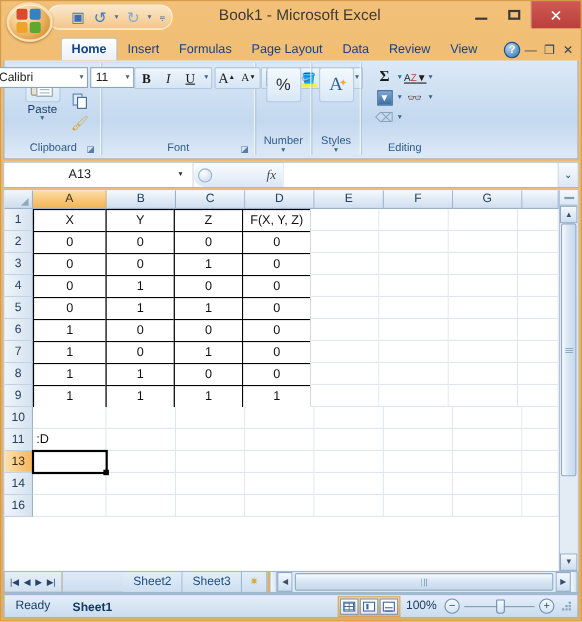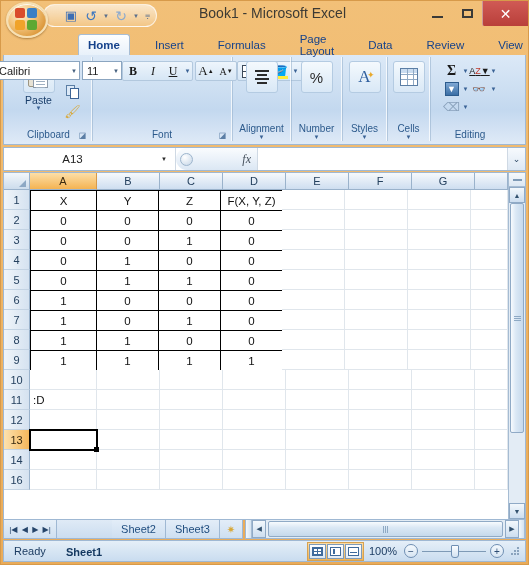--- a/index.html
+++ b/index.html
@@ -68,21 +68,21 @@
     width: 46px; background: linear-gradient(180deg,#d05a55,#b93f3a);
     color: #fff; font-size: 14px;
     border-left: 1px solid #c99; border-bottom-left-radius: 2px;
   }
   .min-glyph { display:block; width: 11px; height: 2px; background: #3a3a38; margin-top: 7px; }
   .max-glyph { display:block; width: 11px; height: 9px; border: 2px solid #3a3a38; }
 
   
   .tabstrip {
     height: 23px; position: relative; flex: none;
-    padding-left: 77px; display: flex; align-items: flex-end; gap: 16px;
+    padding-left: 54px; display: flex; align-items: flex-end;
   }
   .tab {
     height: 21px; padding: 0 9px; display: flex; align-items: center;
     font-size: 11.5px; color: #15428b;
     border-radius: 3px 3px 0 0;
   }
   .tab.active {
     background: linear-gradient(180deg,#fdfefe,#e8f1fa);
     border: 1px solid #a7bdd4; border-bottom: none;
     color: #15428b; font-weight: bold;
@@ -585,38 +585,20 @@
             <div class="tiny-car">▼</div>
           </div>
         </div>
       </div>
       <div class="rgroup-label">
         <span>Font</span>
         <span class="dlg-launch">◪</span>
       </div>
     </div>
 
-    <div class="rgroup" style="width:58px">
-      <div class="rgroup-body">
-        <div class="bigbtn">
-          <div class="ic">
-            <span class="ic-align">
-                <i style="width:14px"></i>
-                <i style="width:10px"></i>
-                <i style="width:14px"></i>
-                <i style="width:10px"></i>
-              </span>
-          </div>
-        </div>
-      </div>
-      <div class="rgroup-label">
-        <span>Alignment</span>
-        <div class="car" style="font-size:6px;color:#3b6396">▼</div>
-      </div>
-    </div>
 
     <div class="rgroup" style="width:50px">
       <div class="rgroup-body">
         <div class="bigbtn">
           <div class="ic">
             <span class="ic-pct">%</span>
           </div>
         </div>
       </div>
       <div class="rgroup-label">
@@ -632,39 +614,20 @@
             <span class="ic-styles">A<span class="spark">✦</span></span>
           </div>
         </div>
       </div>
       <div class="rgroup-label">
         <span>Styles</span>
         <div class="car" style="font-size:6px;color:#3b6396">▼</div>
       </div>
     </div>
 
-    <div class="rgroup" style="width:42px">
-      <div class="rgroup-body">
-        <div class="bigbtn">
-          <div class="ic">
-            <span class="ic-cells">
-                <i class="cap"></i>
-                <i class="h1"></i>
-                <i class="h2"></i>
-                <i class="v1"></i>
-                <i class="v2"></i>
-              </span>
-          </div>
-        </div>
-      </div>
-      <div class="rgroup-label">
-        <span>Cells</span>
-        <div class="car" style="font-size:6px;color:#3b6396">▼</div>
-      </div>
-    </div>
 
     <div class="rgroup" style="width:78px;border-right:none;box-shadow:none">
       <div class="rgroup-body" style="flex-direction:column;padding-top:3px">
         <div class="editrow">
           <div class="ebtn">
               <span class="ic-sigma">Σ</span>
             </div>
           <div class="tiny-car">▼</div>
           <div class="ebtn">
             <span class="ic-sort">A<span class="z">Z</span>▼</span>
@@ -837,31 +800,20 @@
               <div class="cell leftal" style="width: 67px;">:D</div>
               <div class="cell" style="width: 63px;"></div>
               <div class="cell" style="width: 63px;"></div>
               <div class="cell" style="width: 63px;"></div>
               <div class="cell" style="width: 63px;"></div>
               <div class="cell" style="width: 63px;"></div>
               <div class="cell" style="width: 63px;"></div>
               <div class="cell filler"></div>
             </div>
             <div class="row">
-              <div class="rh">12</div>
-              <div class="cell" style="width: 67px;"></div>
-              <div class="cell" style="width: 63px;"></div>
-              <div class="cell" style="width: 63px;"></div>
-              <div class="cell" style="width: 63px;"></div>
-              <div class="cell" style="width: 63px;"></div>
-              <div class="cell" style="width: 63px;"></div>
-              <div class="cell" style="width: 63px;"></div>
-              <div class="cell filler"></div>
-            </div>
-            <div class="row">
               <div class="rh sel">13</div>
               <div class="cell active" style="width: 67px;"></div>
               <div class="cell" style="width: 63px;"></div>
               <div class="cell" style="width: 63px;"></div>
               <div class="cell" style="width: 63px;"></div>
               <div class="cell" style="width: 63px;"></div>
               <div class="cell" style="width: 63px;"></div>
               <div class="cell" style="width: 63px;"></div>
               <div class="cell filler"></div>
             </div>

